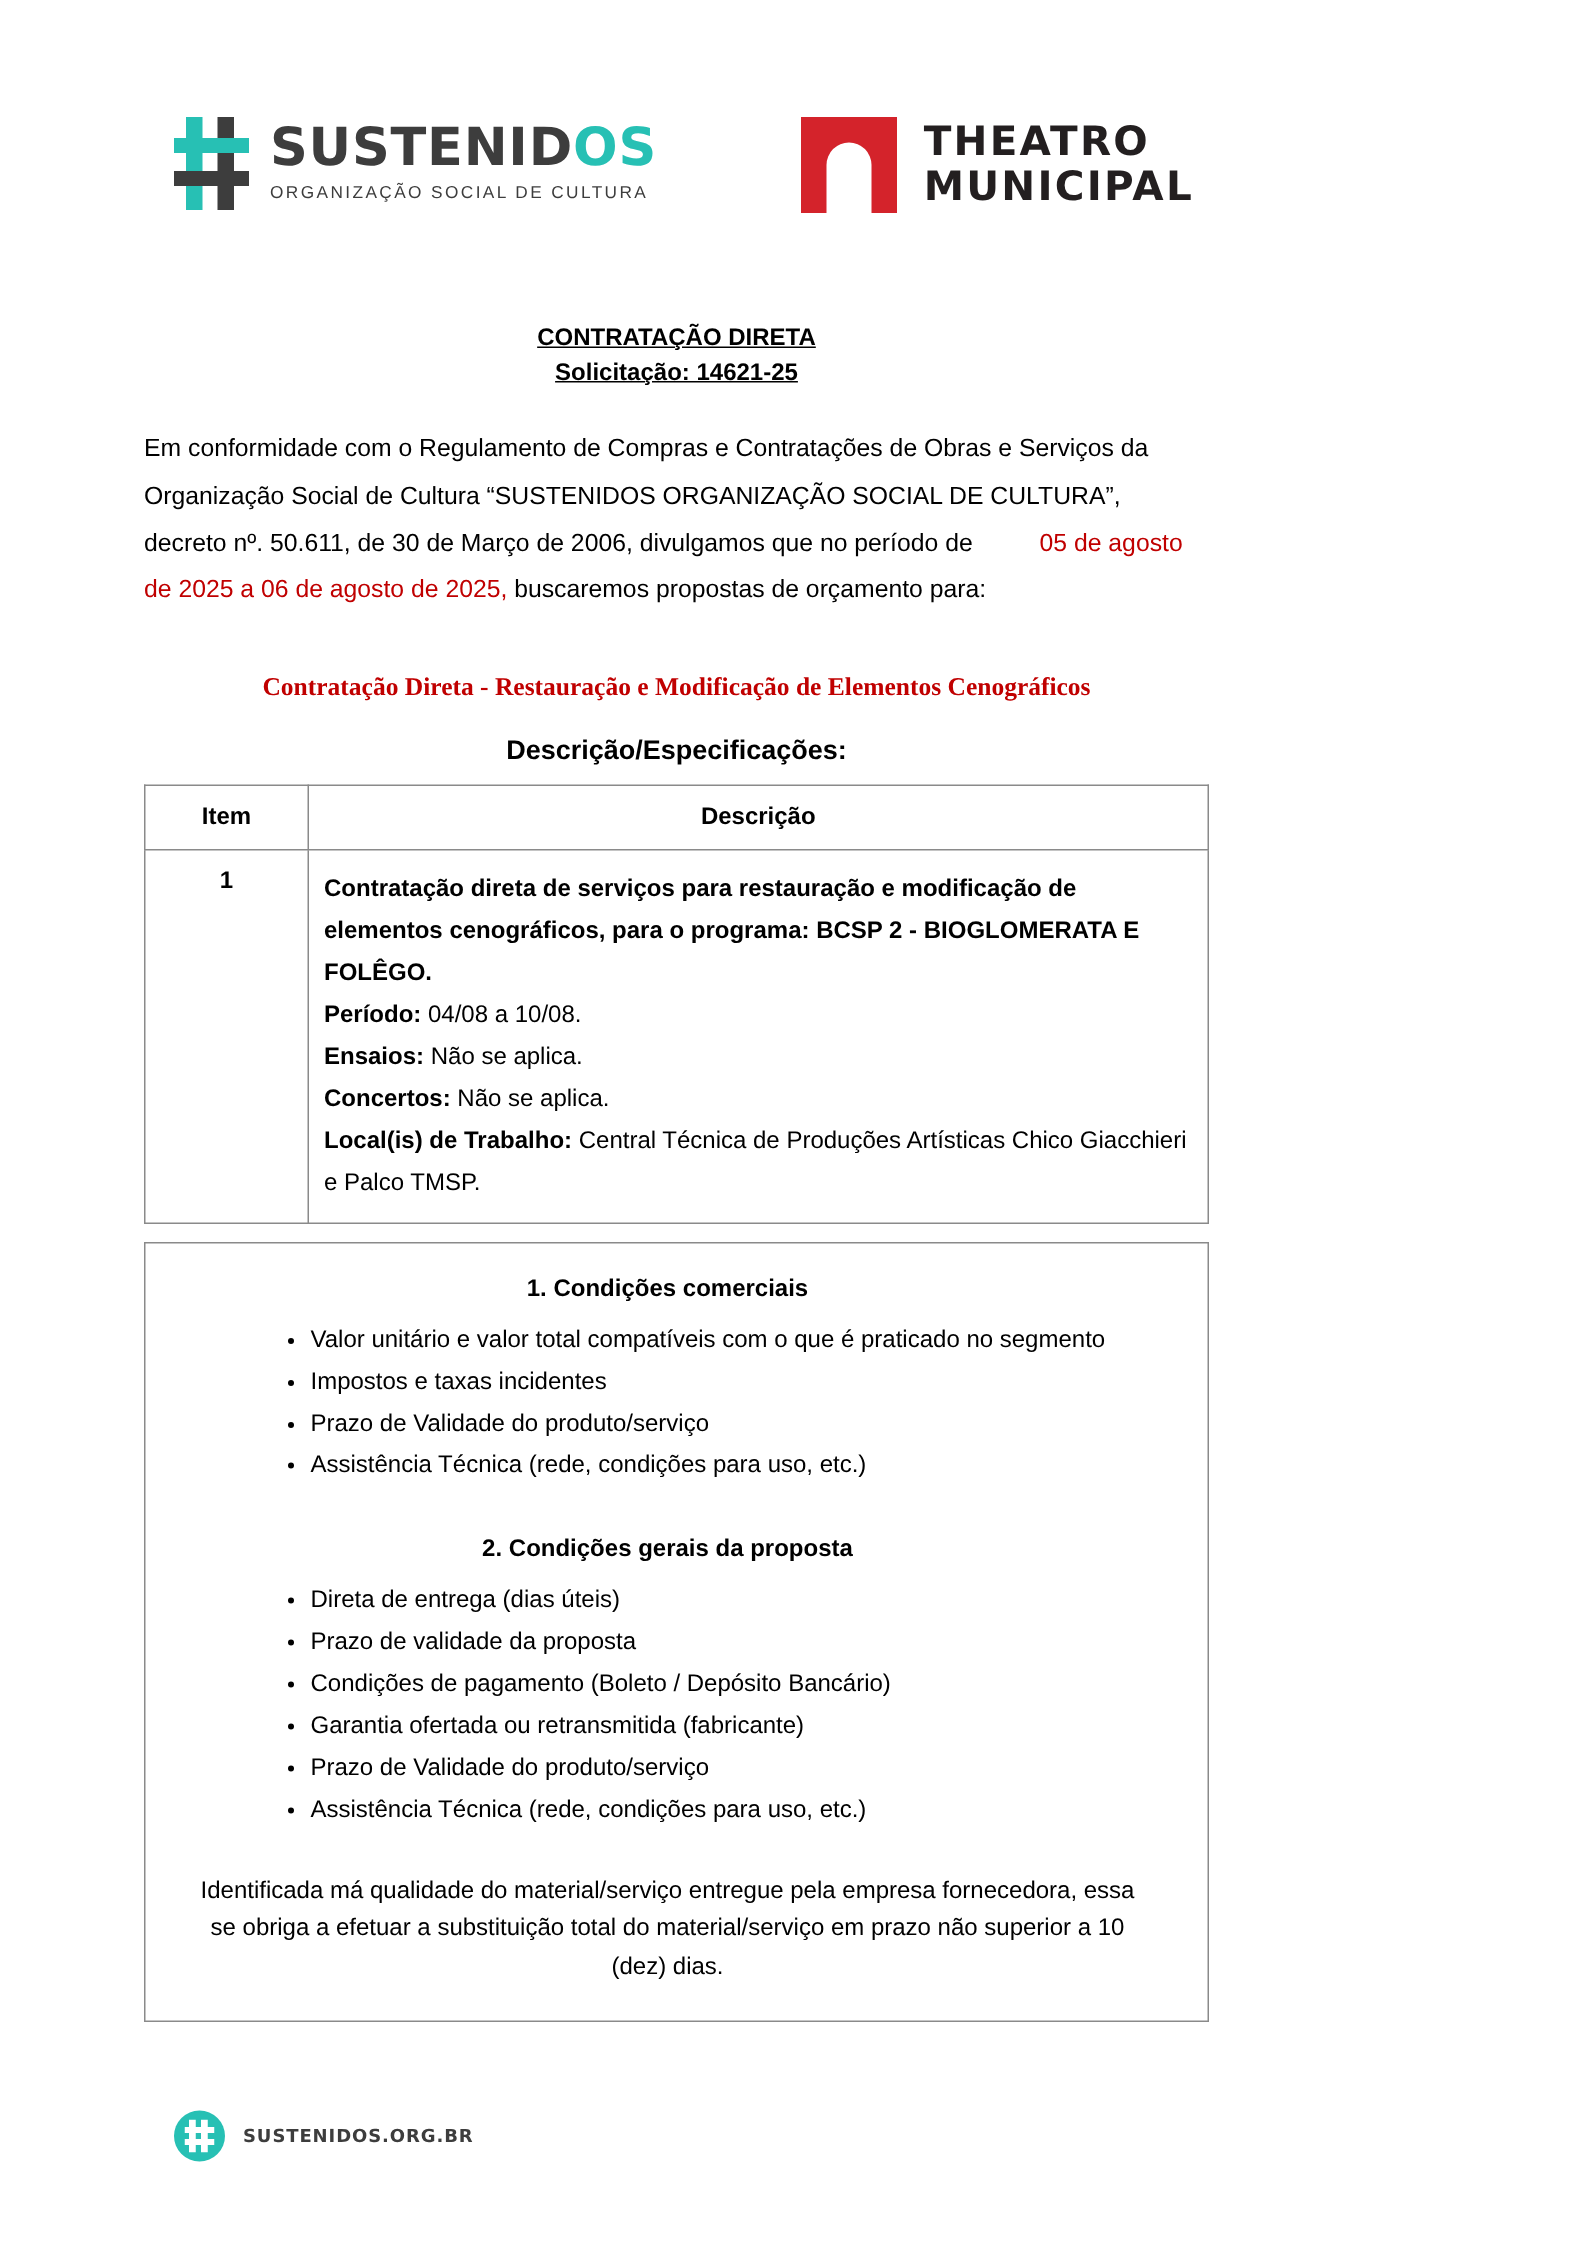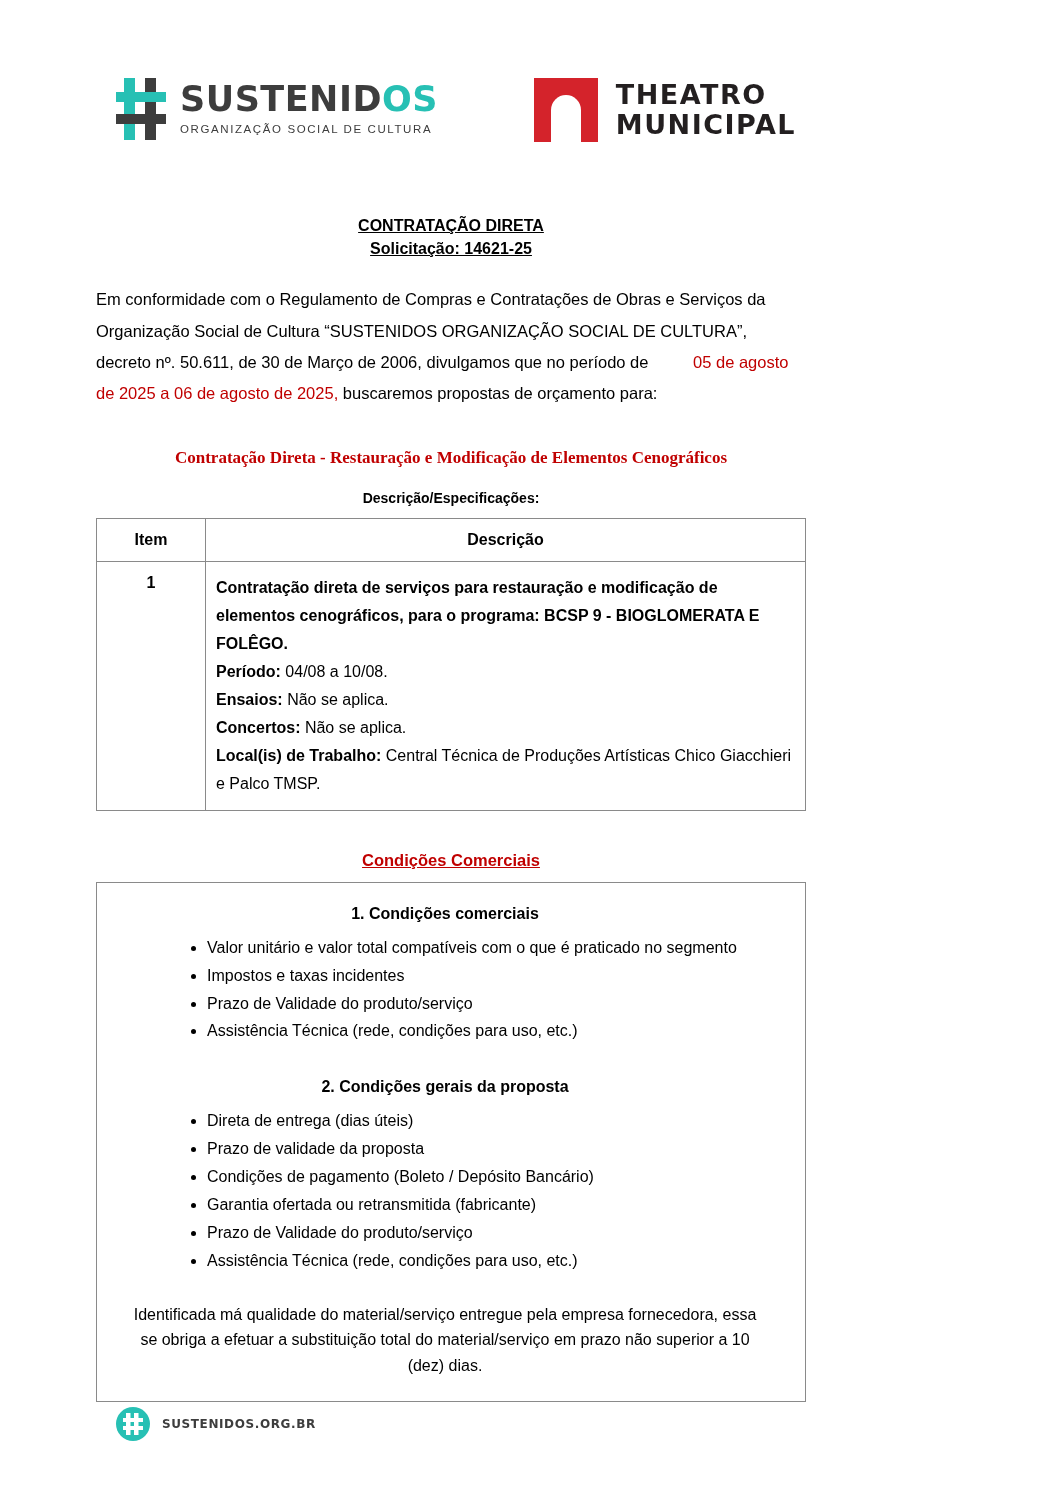--- a/index.html
+++ b/index.html
@@ -126,21 +126,21 @@
     text-align: center;
     color: #c00000;
     font-weight: bold;
     font-size: 17px;
     font-family: Liberation Serif, serif;
   }
   .sub-heading {
     margin-top: 22px;
     text-align: center;
     font-weight: bold;
-    font-size: 14px;
+    font-size: 18px;
   }
 
   
   table.desc-table {
     margin-top: 12px;
     width: 100%;
     border-collapse: collapse;
     table-layout: fixed;
   }
   table.desc-table th,
@@ -285,31 +285,30 @@
     <thead>
       <tr>
         <th class="col-item">Item</th>
         <th class="col-desc">Descrição</th>
       </tr>
     </thead>
     <tbody>
       <tr>
         <td class="cell-item">1</td>
         <td class="cell-desc">
-          <div class="desc-lead">Contratação direta de serviços para restauração e modificação de elementos cenográficos, para o programa: BCSP 9 - BIOGLOMERATA E FOLÊGO.</div>
+          <div class="desc-lead">Contratação direta de serviços para restauração e modificação de elementos cenográficos, para o programa: BCSP 2 - BIOGLOMERATA E FOLÊGO.</div>
           <div><span class="b">Período:</span><span> 04/08 a 10/08.</span></div>
           <div><span class="b">Ensaios:</span><span> Não se aplica.</span></div>
           <div><span class="b">Concertos:</span><span> Não se aplica.</span></div>
           <div><span class="b">Local(is) de Trabalho:</span><span> Central Técnica de Produções Artísticas Chico Giacchieri e Palco TMSP.</span></div>
         </td>
       </tr>
     </tbody>
   </table>
 
-  <div class="cc-heading">Condições Comerciais</div>
 
   <div class="cc-box">
     <div class="cc-sub">1. Condições comerciais</div>
     <ul class="cc-list">
       <li>Valor unitário e valor total compatíveis com o que é praticado no segmento</li>
       <li>Impostos e taxas incidentes</li>
       <li>Prazo de Validade do produto/serviço</li>
       <li>Assistência Técnica (rede, condições para uso, etc.)</li>
     </ul>
 

